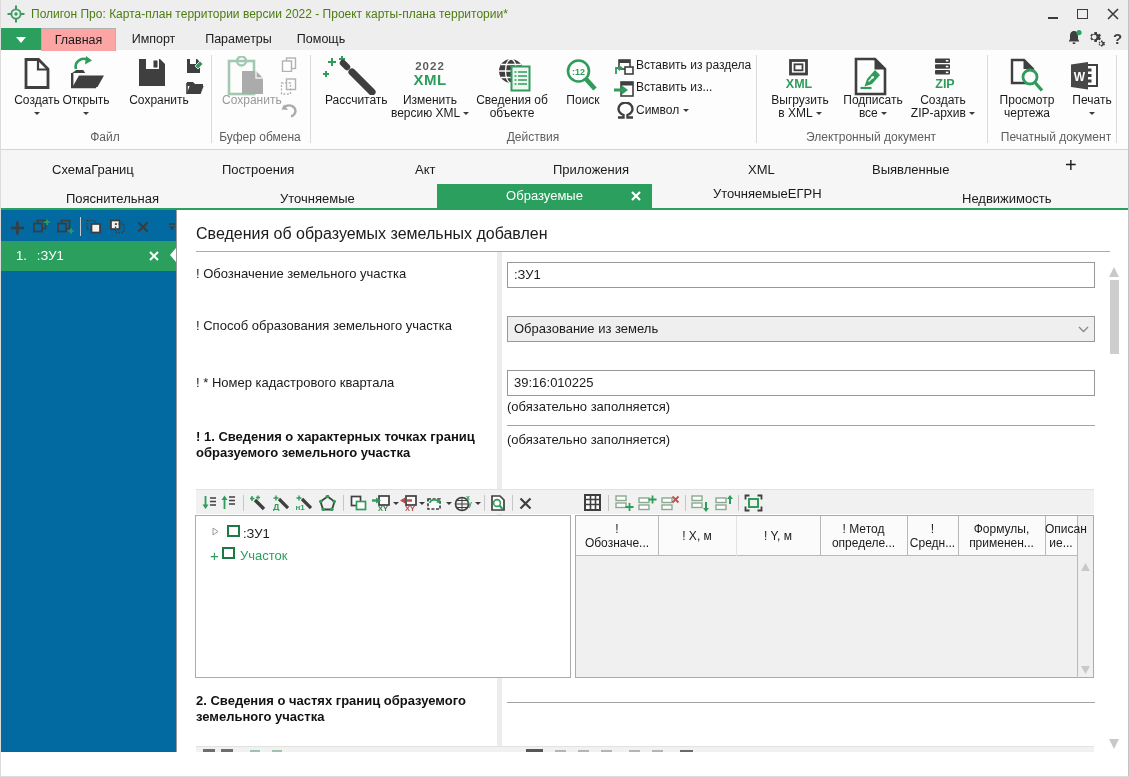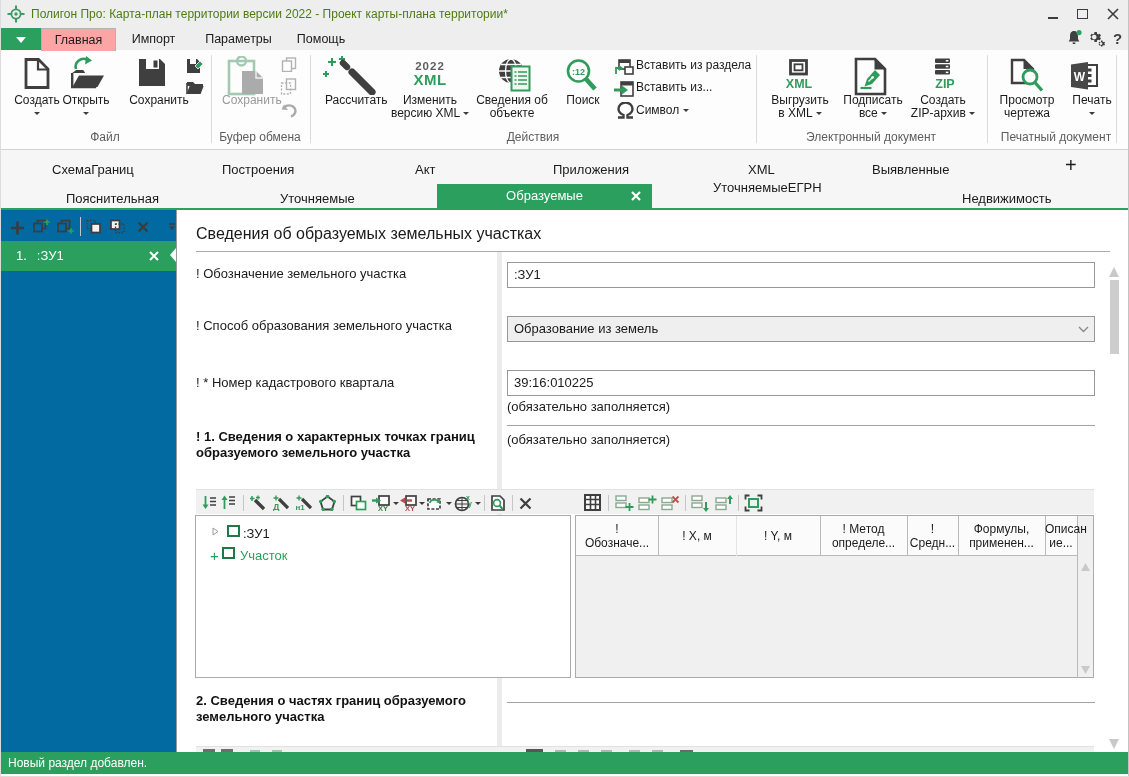--- a/index.html
+++ b/index.html
@@ -270,21 +270,21 @@
     <div class="stab" style="left:553px;top:12px;">Приложения</div>
     <div class="stab" style="left:748px;top:12px;">XML</div>
     <div class="stab" style="left:872px;top:12px;">Выявленные</div>
     <div class="stab" style="left:1065px;top:4px;font-size:20px;font-weight:300;">+</div>
     <div class="stab" style="left:66px;top:41px;">Пояснительная</div>
     <div class="stab" style="left:280px;top:41px;">Уточняемые</div>
     <div class="stab" id="stab-active" style="left:437px;top:34px;width:215px;height:24px;line-height:24px;">Образуемые</div>
     <svg class="abs" style="left:630px;top:40px;" width="12" height="12" viewBox="0 0 12 12">
         <path d="M2,2 L10,10 M10,2 L2,10" stroke="#ffffff" stroke-width="2.2"></path>
       </svg>
-    <div class="stab" style="left:713px;top:30px;">УточняемыеЕГРН</div>
+    <div class="stab" style="left:713px;top:36px;">УточняемыеЕГРН</div>
     <div class="stab" style="left:962px;top:41px;">Недвижимость</div>
     <div class="abs" id="greenline"></div>
   </div>
 
   <div class="abs" id="lpanel">
 
     <svg class="abs" style="left:10px;top:11px" width="15" height="14" viewBox="0 0 15 14">
       <path d="M7.5,0.5 V13.5 M1,7 H14" stroke="#3c3c3c" stroke-width="2.6"></path>
     </svg>
     <svg class="abs" style="left:33px;top:9px" width="17" height="15" viewBox="0 0 17 15">
@@ -317,21 +317,21 @@
       <svg class="abs" style="left:149px;top:10px;" width="10" height="10" viewBox="0 0 10 10">
           <path d="M1,1 L9,9 M9,1 L1,9" stroke="#ffffff" stroke-width="2"></path>
         </svg>
       <svg class="abs" style="left:170px;top:7px;" width="6" height="14" viewBox="0 0 6 14">
           <polygon points="6,0 6,14 0,7" fill="#ffffff"></polygon>
         </svg>
     </div>
   </div>
 
   <div class="abs" id="content">
-    <div class="lbl" style="left:8px;top:15px;font-size:16px;">Сведения об образуемых земельных участках</div>
+    <div class="lbl" style="left:8px;top:15px;font-size:16px;">Сведения об образуемых земельных добавлен</div>
     <div class="hline" style="left:8px;top:41px;width:914px;"></div>
     <div class="abs" style="left:309px;top:42px;width:5px;height:494px;background:#ececec;"></div>
 
     <div class="lbl" style="left:8px;top:56px;">! Обозначение земельного участка</div>
     <div class="inp" style="top:52px;">:ЗУ1</div>
 
     <div class="lbl" style="left:8px;top:108px;">! Способ образования земельного участка</div>
     <div class="inp" style="top:106px;background:#efefef;">Образование из земель</div>
     <svg class="abs" style="left:890px;top:116px" width="11" height="7" viewBox="0 0 11 7">
         <path d="M1,1 L5.5,5.5 L10,1" fill="none" stroke="#8a8a8a" stroke-width="1.4"></path>
@@ -519,14 +519,13 @@
 
     <svg class="abs" style="left:921px;top:57px" width="10" height="10" viewBox="0 0 10 10">
         <polygon points="5,0 10,10 0,10" fill="#c9c9c9"></polygon>
       </svg>
     <div class="abs" style="left:922px;top:70px;width:9px;height:74px;background:#cdcdcd;"></div>
     <svg class="abs" style="left:921px;top:529px" width="10" height="10" viewBox="0 0 10 10">
         <polygon points="0,0 10,0 5,10" fill="#c9c9c9"></polygon>
       </svg>
   </div>
 
-  <div class="abs" id="statusbar"><span style="margin-left:8px;">Новый раздел добавлен.</span></div>
 </div>
 
 </body></html>

